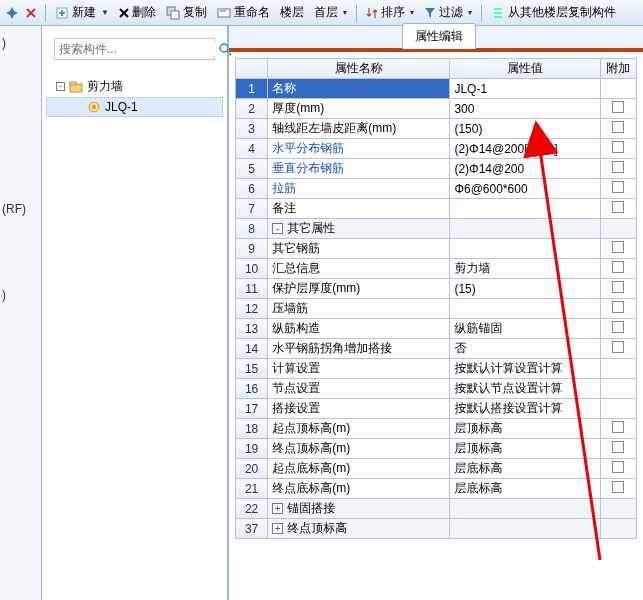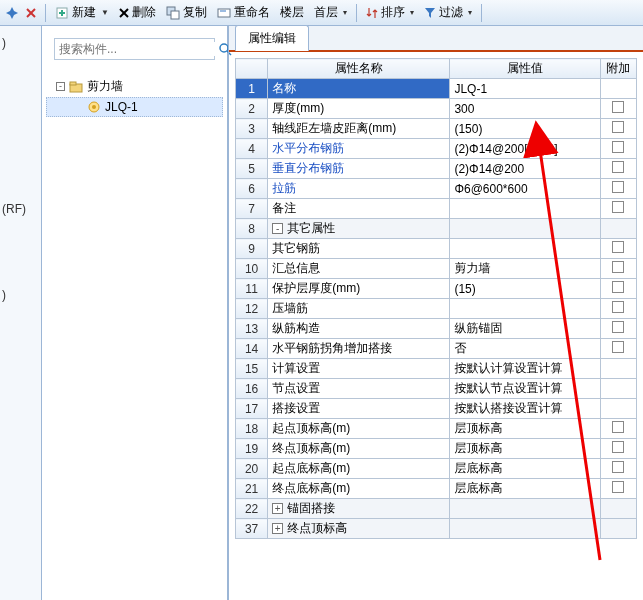--- a/index.html
+++ b/index.html
@@ -21,21 +21,21 @@
   .search-wrap .sicon { width:22px; text-align:center; color:#2e7ec1; cursor:pointer;}
   .tree { flex:1; overflow:auto; padding:4px 4px;}
   .tree-node { display:flex; align-items:center; gap:4px; padding:2px 0 2px 10px; cursor:pointer;}
   .tree-node .tg { width:9px; height:9px; border:1px solid #7a7a7a; font-size:9px; line-height:7px; text-align:center; color:#555;}
   .tree-node .ticon { width:14px; height:14px; display:inline-block;}
   .tree-node.child { padding-left:40px; background:#dbeaff; border:1px dotted #9fb8d8;}
   .tree-node.child .lbl { color:#000;}
   .tree .lbl { color:#000;}
 
   .propcol { flex:1; display:flex; flex-direction:column; border-left:1px solid #9cb6d6;}
-  .tabbar { height:26px; display:flex; align-items:flex-end; background:#eef3f9; border-bottom:2px solid #c2410c; padding-left:6px;}
+  .tabbar { height:26px; display:flex; align-items:flex-end; background:#eef3f9; border-bottom:4px solid #c2410c; padding-left:6px;justify-content:center;}
   .tabbar .tab { padding:4px 12px; border:1px solid #9cb6d6; border-bottom:none; background:#fff; border-radius:3px 3px 0 0; position:relative; top:1px;}
   .grid-wrap { flex:1; overflow:auto; padding:6px 6px 0 6px;}
   table.grid { border-collapse:collapse; width:100%; table-layout:fixed;}
   table.grid th, table.grid td { border:1px solid #b7c5d6; height:20px; padding:0 4px; overflow:hidden; white-space:nowrap;}
   table.grid th { background:linear-gradient(#f8fbfe,#e4edf7); font-weight:normal; text-align:center;}
   col.c-num { width:30px;}
   col.c-name { width:170px;}
   col.c-val { width:140px;}
   col.c-add { width:34px;}
   td.num { text-align:center; background:linear-gradient(#f8fbfe,#e4edf7); color:#333;}
@@ -121,20 +121,28 @@
       <span class="dd">▾</span>
   </span>
   <span class="tb-btn">
     <svg width="12" height="12">
         <path d="M1 1 L11 1 L7 6 L7 11 L5 9 L5 6 Z" fill="#3a78c3"></path>
       </svg>
     <span>过滤</span>
       <span class="dd">▾</span>
   </span>
   <span class="sep"></span>
+  <span class="tb-btn">
+    <svg width="14" height="14">
+        <rect x="3" y="2" width="8" height="2" fill="#5fa"></rect>
+        <rect x="3" y="6" width="8" height="2" fill="#5fa"></rect>
+        <rect x="3" y="10" width="8" height="2" fill="#5fa"></rect>
+      </svg>
+    <span>从其他楼层复制构件</span>
+  </span>
 </div>
 
 <div class="main">
   <div class="leftcol">
     <div>)</div>
     <div style="height:140px"></div>
     <div>(RF)</div>
     <div style="height:60px"></div>
     <div>)</div>
   </div>

